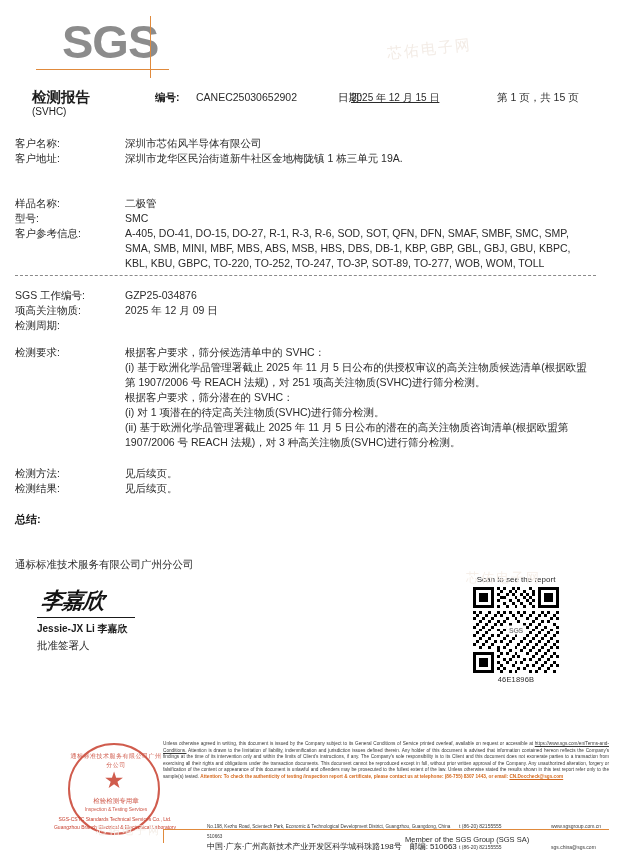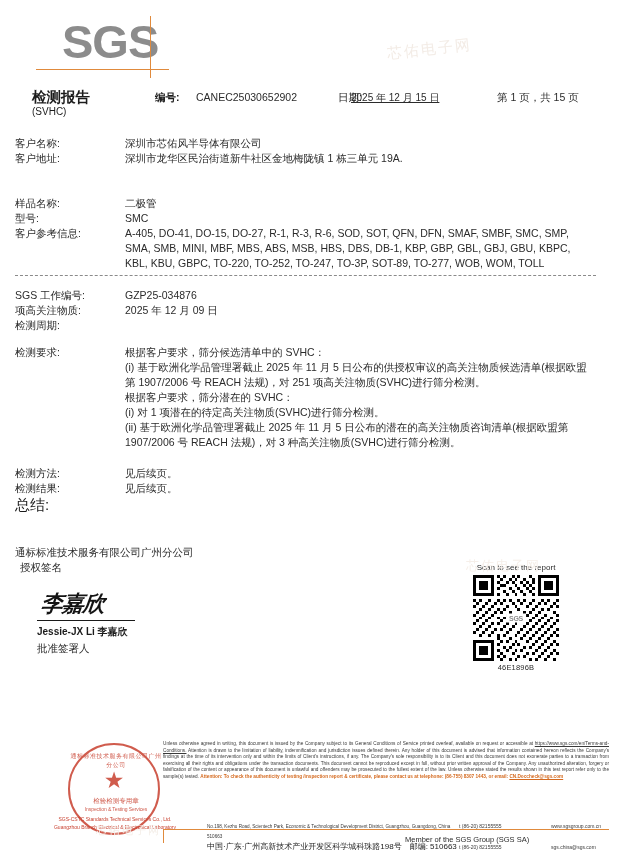--- a/index.html
+++ b/index.html
@@ -138,22 +138,23 @@
   }
   .dashed {
     margin-top: 4px;
     border-top: 1px dashed #8a8a8a;
     height: 0;
   }
   .blk-job { margin-top: 12px; }
   .blk-req { margin-top: 12px; }
   .blk-method { margin-top: 16px; }
   .summary-title {
-    font-size: 15px;
-    font-weight: normal;
+    margin-top: 16px;
+    font-size: 11px;
+    font-weight: bold;
     color: #1c1c1c;
   }
 
   
   .sign-area {
     position: relative;
     margin-top: 30px;
     min-height: 115px;
   }
   .sign-company { font-size: 10.5px; color: #2b2b2b; line-height: 15px; }
@@ -456,21 +457,20 @@
       <div class="field">
         <div class="lab">检测结果:</div>
         <div class="val">见后续页。</div>
       </div>
     </div>
 
     <div class="summary-title">总结:</div>
 
     <div class="sign-area">
       <div class="sign-company">通标标准技术服务有限公司广州分公司</div>
-      <div class="sign-auth">授权签名</div>
       <div class="sign-script">李嘉欣</div>
       <div class="sign-rule"></div>
       <div class="sign-name">Jessie-JX Li 李嘉欣</div>
       <div class="sign-role">批准签署人</div>
 
       <div class="qr-block">
         <div class="qr-watermark">芯佑电子网</div>
         <div class="qr-caption">Scan to see the report</div>
         <div class="qr-img">
           <svg width="86" height="86" viewBox="0 0 29 29" shape-rendering="crispEdges">

